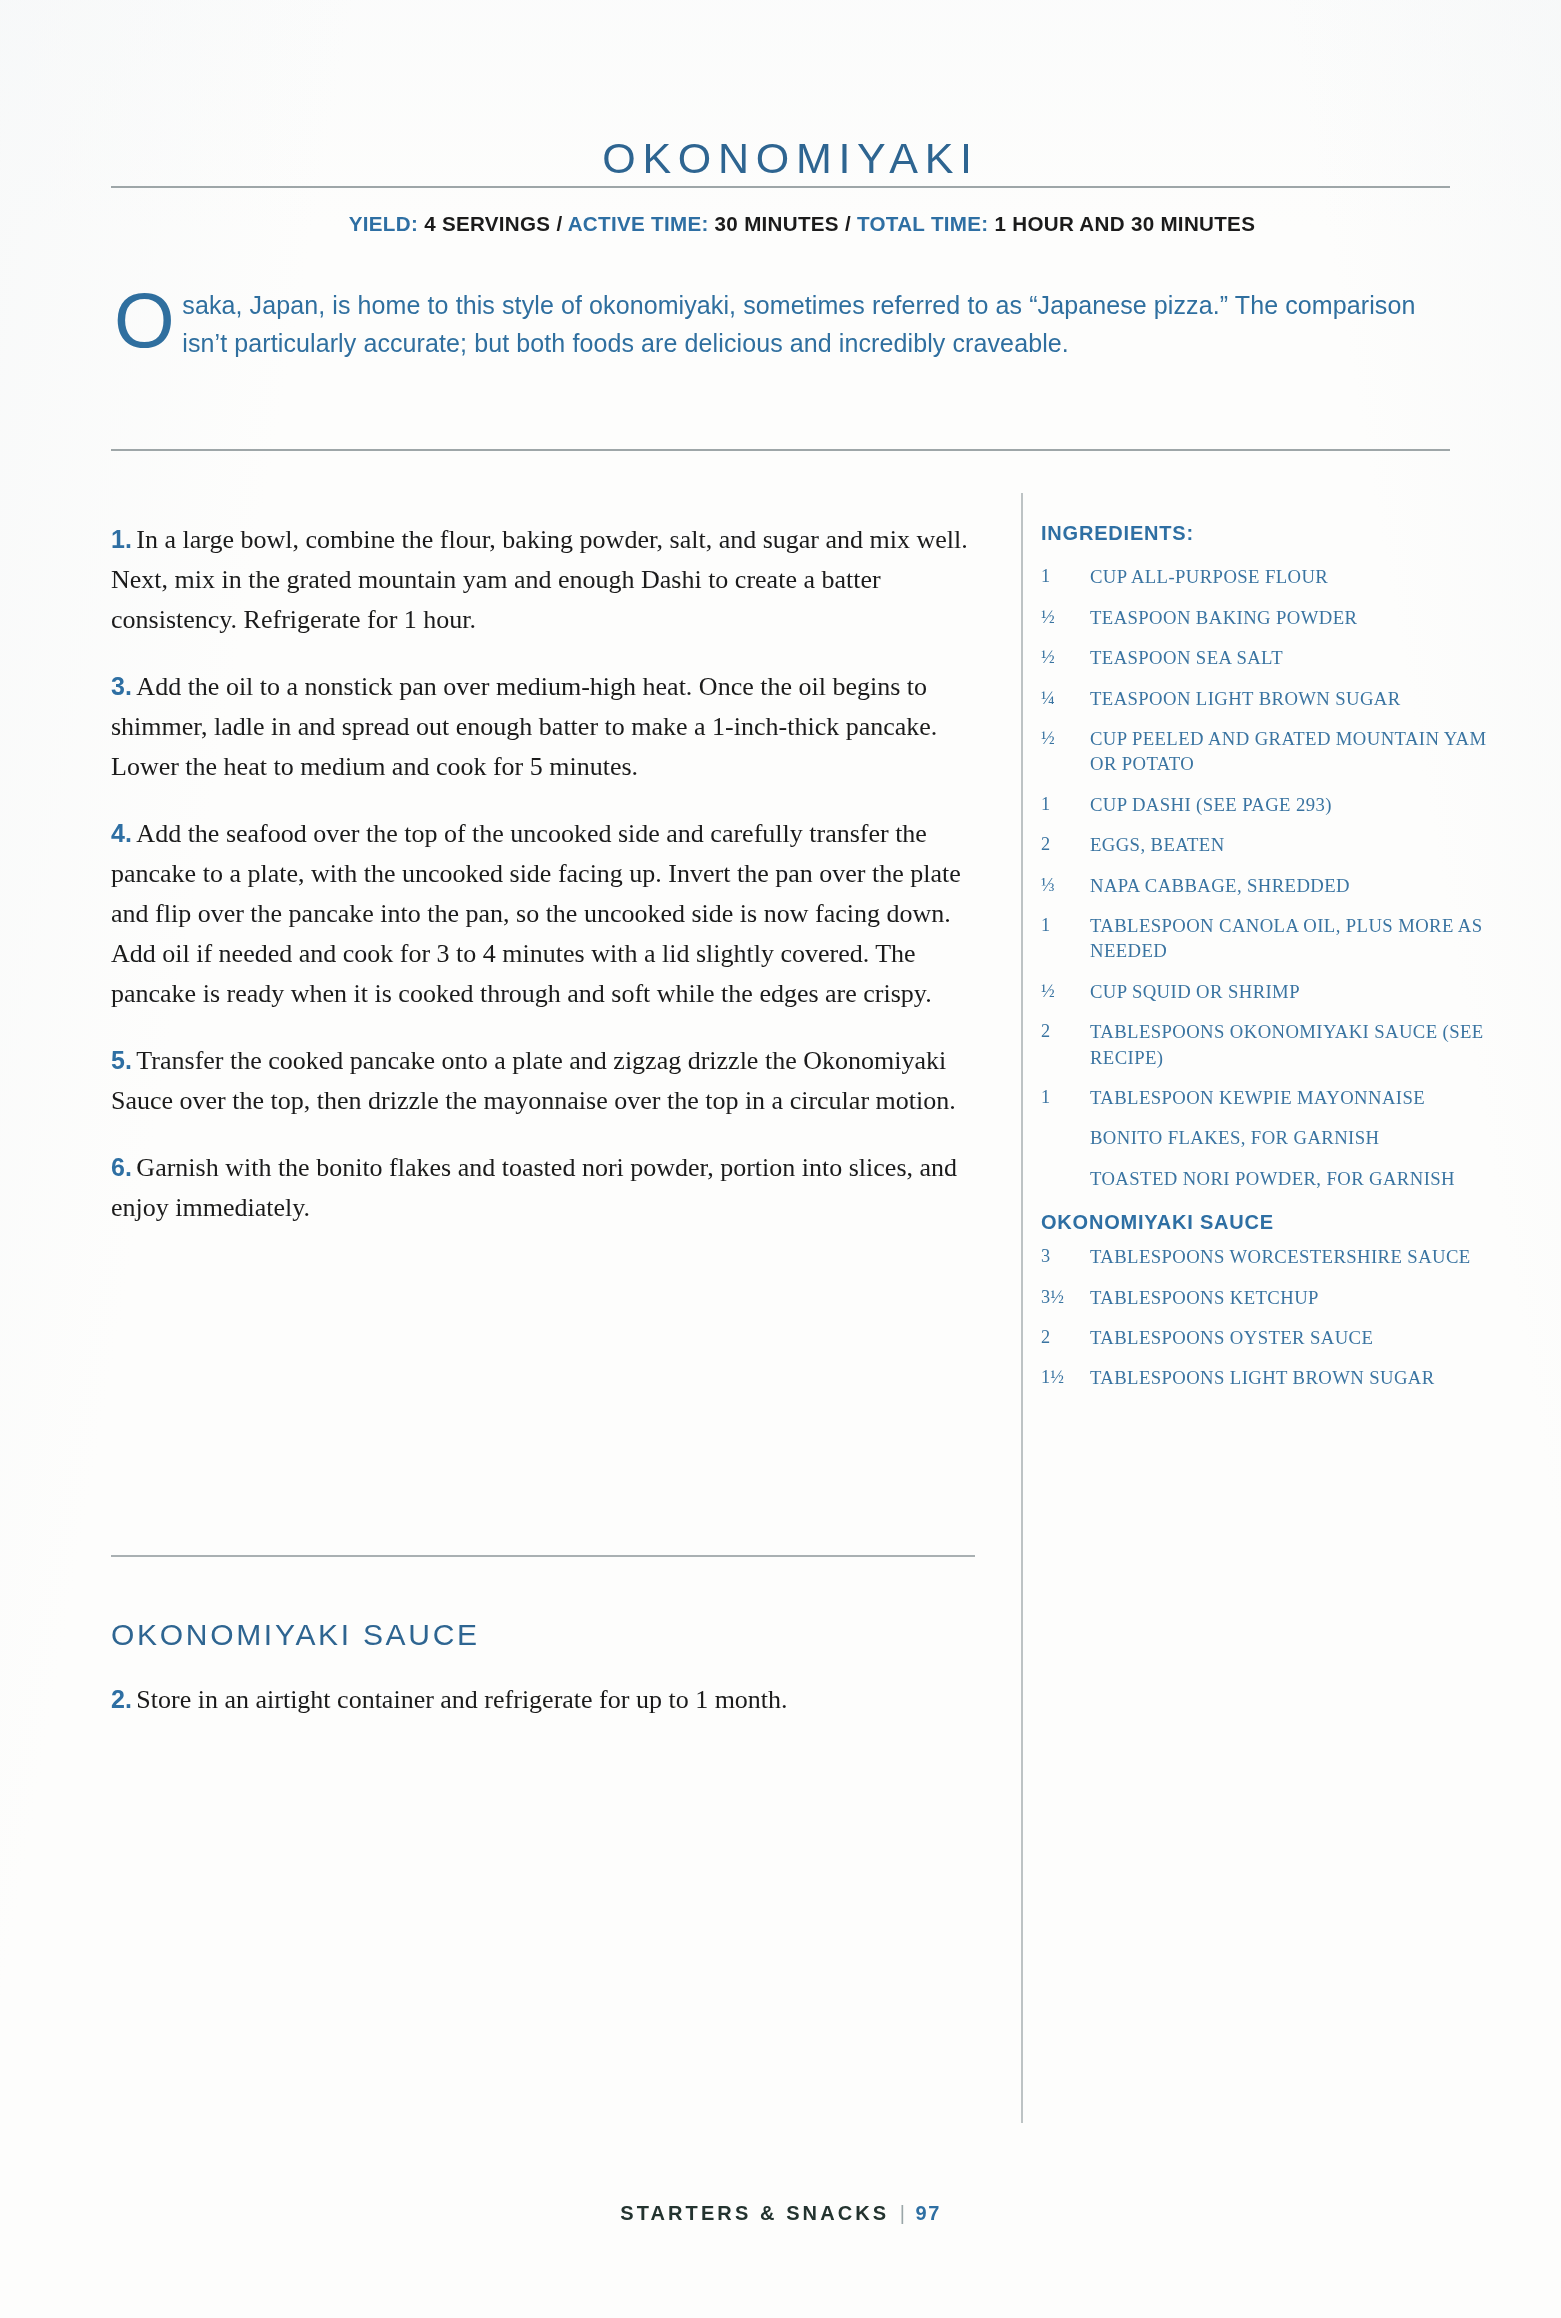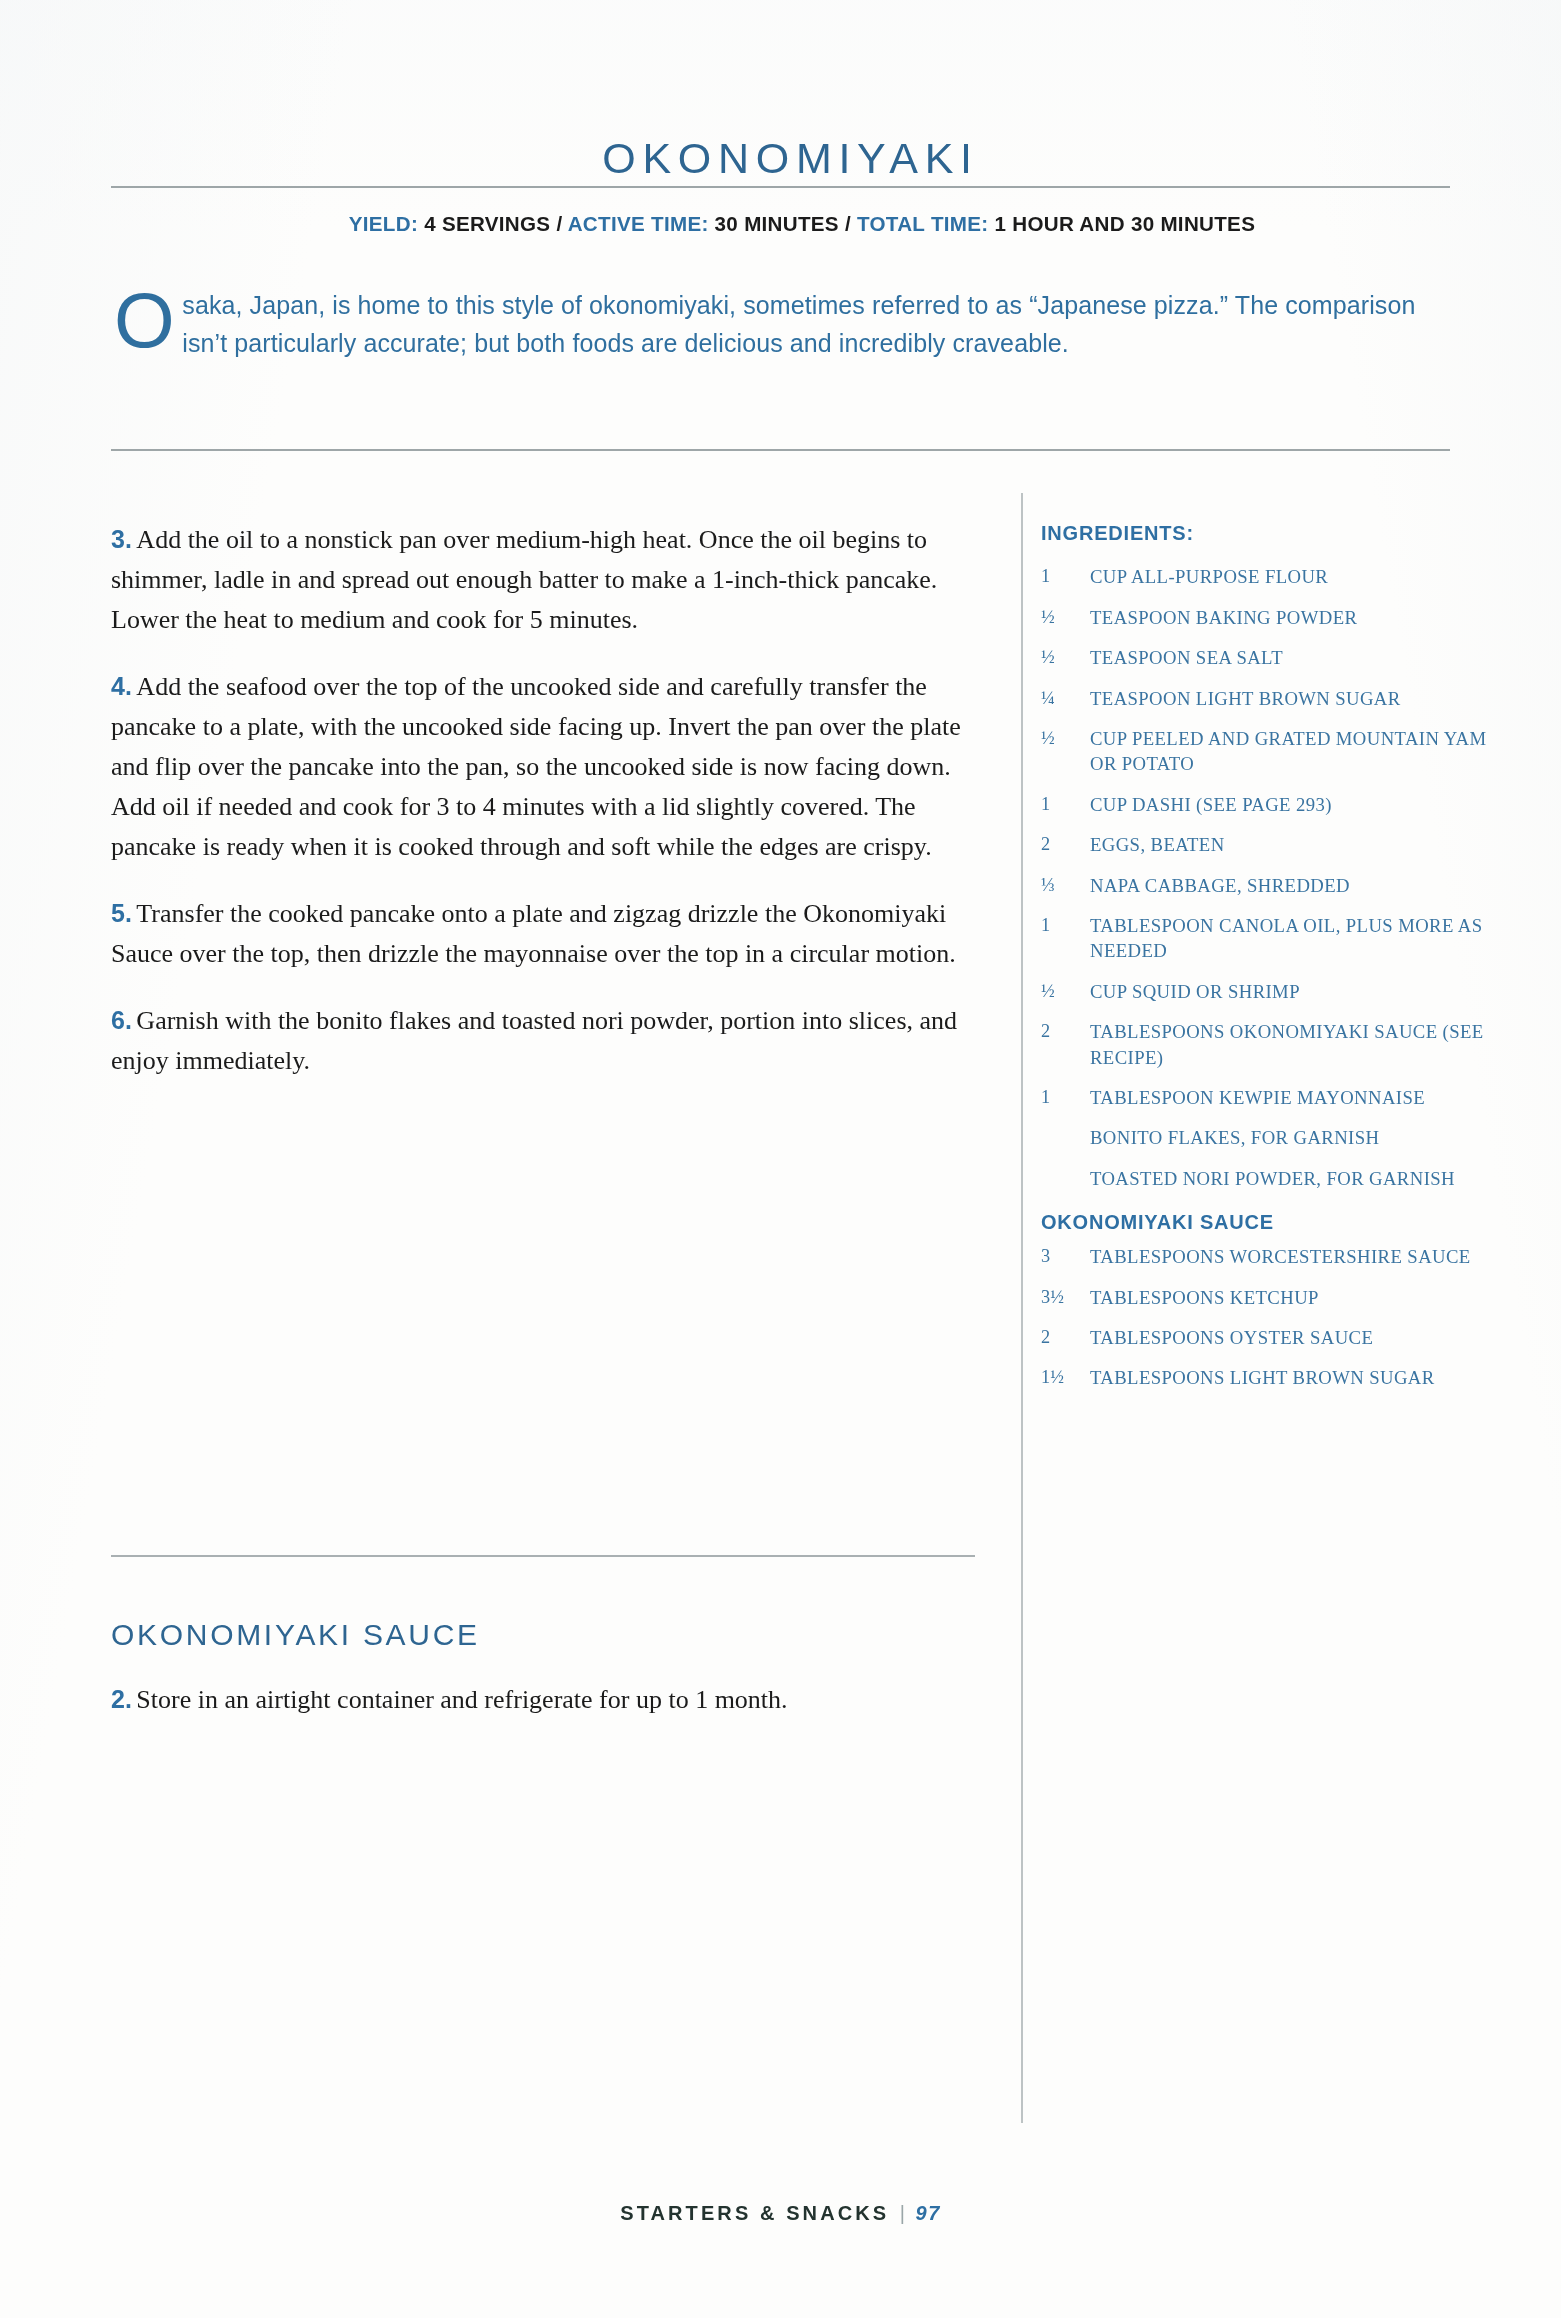--- a/index.html
+++ b/index.html
@@ -204,21 +204,21 @@
     font-weight: 700;
     letter-spacing: 3.1px;
     color: #23332f;
     white-space: nowrap;
   }
   .footer .sep {
     color: #9aa6a8;
     font-weight: 400;
     margin: 0 7.5px 0 10.5px;
   }
-  .footer .pagenum { color: #2e6fa3; letter-spacing: 1.5px; font-style: italic; }
+  .footer .pagenum { color: #2e6fa3; letter-spacing: 1.5px; }
 </style>
 </head>
 <body>
 
 <div class="paper-texture"></div>
 
 <div class="page">
 
   <h1 class="recipe-title">OKONOMIYAKI</h1>
 
@@ -238,20 +238,23 @@
   <div class="intro">
     <span class="dropcap">O</span><span>saka, Japan, is home to this style of okonomiyaki, sometimes referred to as “Japanese pizza.” The comparison isn’t particularly accurate; but both foods are delicious and incredibly craveable.</span>
   </div>
 
   <div class="rule rule-mid"></div>
 
   <div class="vrule"></div>
 
   <div class="steps-col">
     <p class="step">
+      <span class="num">1.</span><span>In a large bowl, combine the flour, baking powder, salt, and sugar and mix well. Next, mix in the grated mountain yam and enough Dashi to create a batter consistency. Refrigerate for 1 hour.</span>
+    </p>
+    <p class="step">
       <span class="num">3.</span><span>Add the oil to a nonstick pan over medium-high heat. Once the oil begins to shimmer, ladle in and spread out enough batter to make a 1-inch-thick pancake. Lower the heat to medium and cook for 5 minutes.</span>
     </p>
     <p class="step">
       <span class="num">4.</span><span>Add the seafood over the top of the uncooked side and carefully transfer the pancake to a plate, with the uncooked side facing up. Invert the pan over the plate and flip over the pancake into the pan, so the uncooked side is now facing down. Add oil if needed and cook for 3 to 4 minutes with a lid slightly covered. The pancake is ready when it is cooked through and soft while the edges are crispy.</span>
     </p>
     <p class="step">
       <span class="num">5.</span><span>Transfer the cooked pancake onto a plate and zigzag drizzle the Okonomiyaki Sauce over the top, then drizzle the mayonnaise over the top in a circular motion.</span>
     </p>
     <p class="step">
       <span class="num">6.</span><span>Garnish with the bonito flakes and toasted nori powder, portion into slices, and enjoy immediately.</span>

